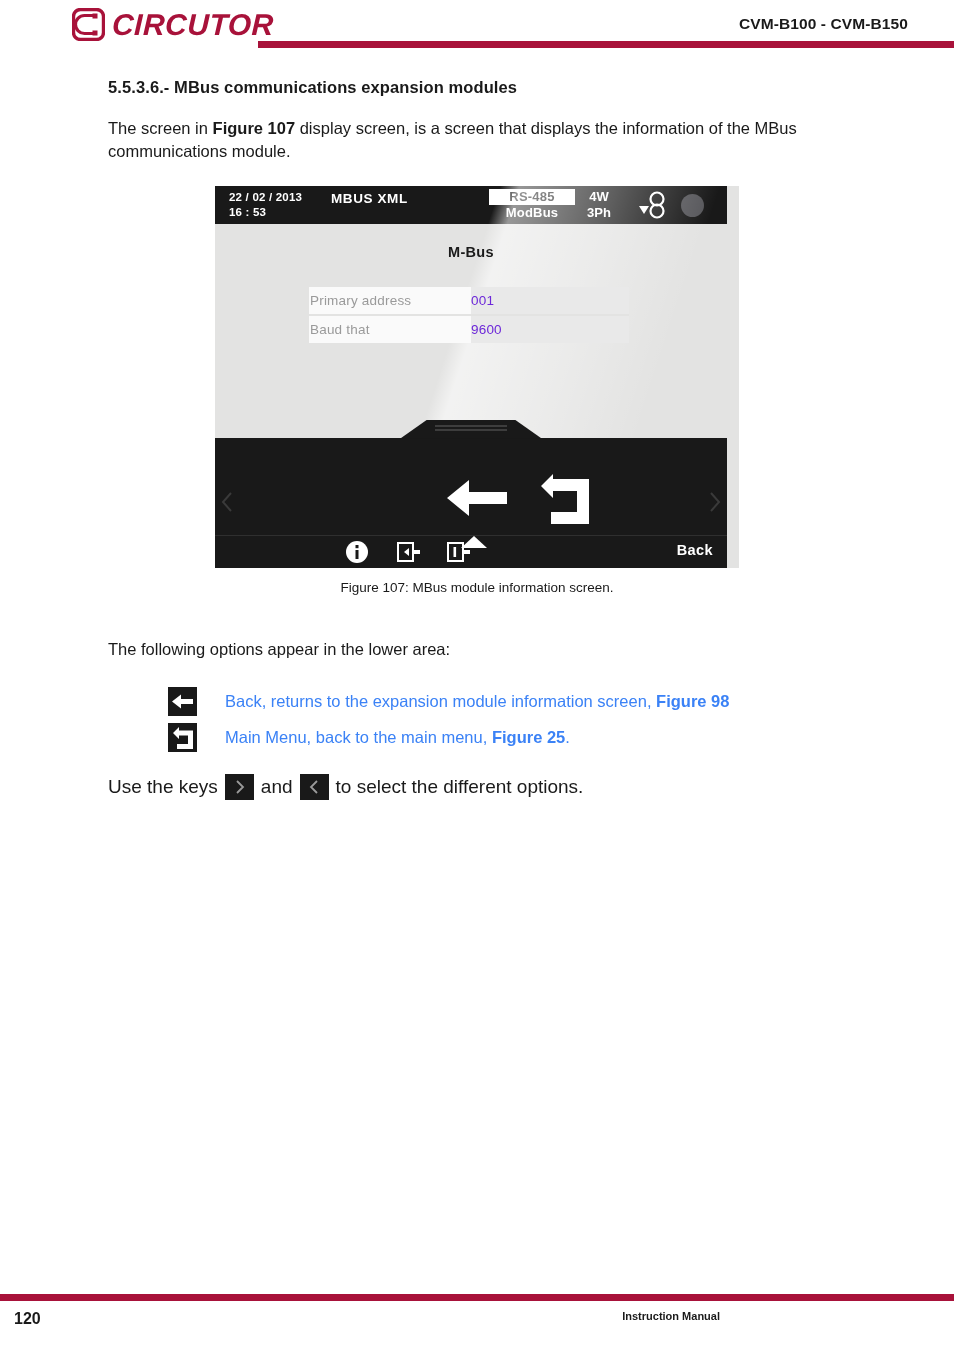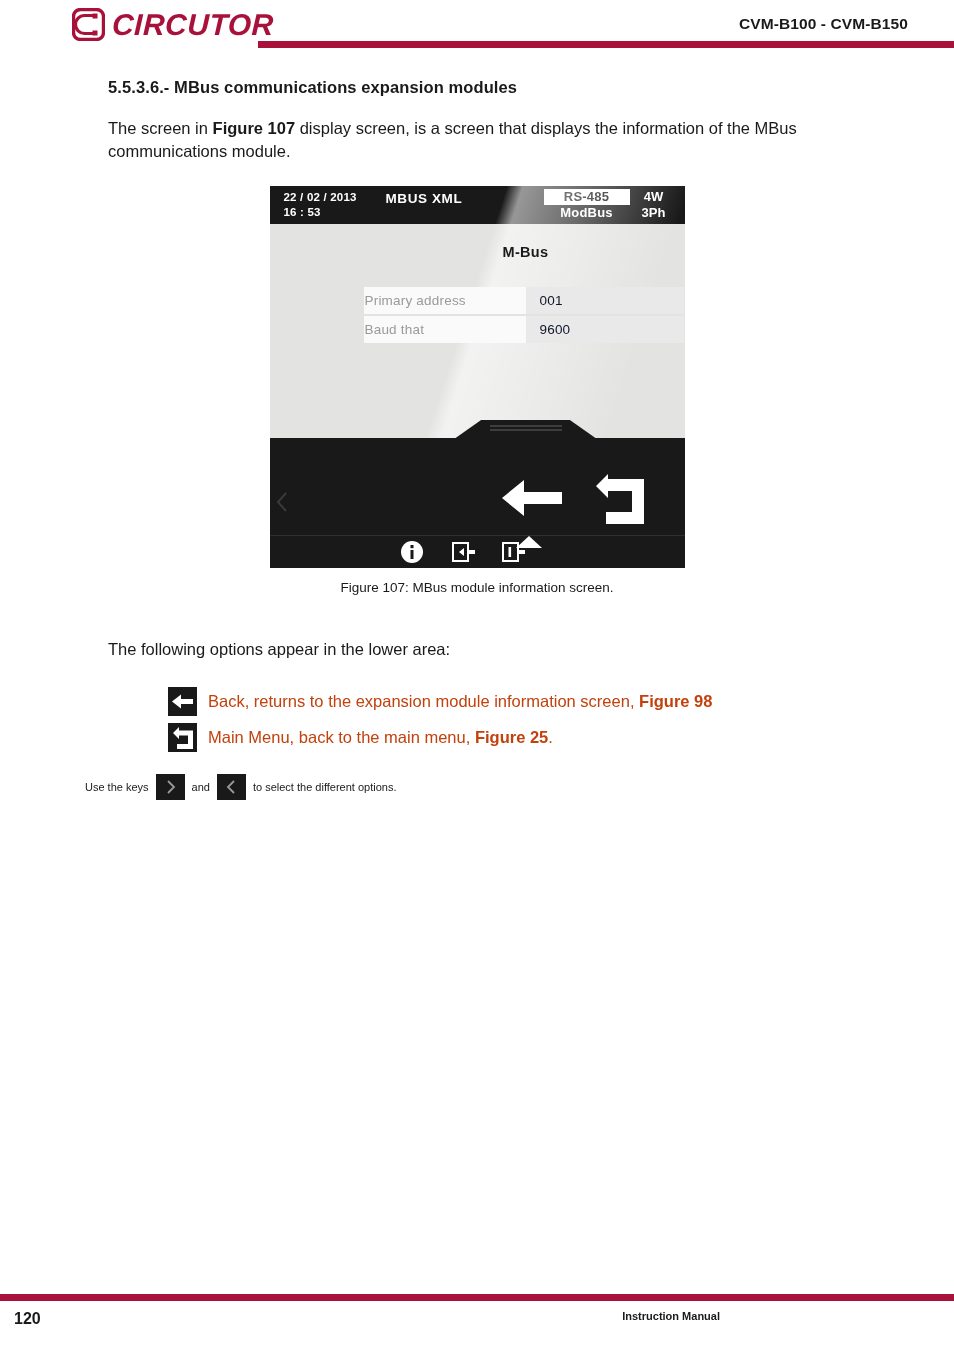--- a/index.html
+++ b/index.html
@@ -82,21 +82,21 @@
   .para b { font-weight: bold; }
 
   
   .figure {
     margin-top: 22px;
     width: 954px;
   }
   .device {
     position: relative;
     margin: 0 auto;
-    width: 415px;
+    width: 524px;
     height: 382px;
     background: #e3e3e2;
     overflow: hidden;
   }
   
   .device-sheen {
     position: absolute;
     left: 0; top: 0; right: 0; bottom: 0;
     background:
       linear-gradient(108deg,
@@ -196,23 +196,23 @@
   .kv-label {
     width: 160px;
     background: #fafafa;
     color: #9a9a9a;
     font-size: 13.5px;
     letter-spacing: 0.2px;
     border-bottom: 2px solid #e3e3e2;
   }
   .kv-value {
     background: #e9e9e9;
-    color: #0f172a;
+    color: #6d28d9;
     font-size: 13.5px;
-    padding-left: 14px;
+    padding-left: 0;
     letter-spacing: 0.2px;
     border-bottom: 2px solid #e3e3e2;
   }
   .kv-table tr:last-child .kv-label,
   .kv-table tr:last-child .kv-value { border-bottom: none; }
 
   
   .navbar {
     position: absolute;
     left: 0; bottom: 0;
@@ -318,29 +318,29 @@
     align-items: center;
     height: 36px;
   }
   .key-badge {
     width: 29px; height: 29px;
     background: #191919;
     flex: none;
     position: relative;
   }
   .option-text {
-    margin-left: 11px;
+    margin-left: 28px;
     font-size: 16.5px;
-    color: #c2410c;
+    color: #3b82f6;
   }
   .option-text b { font-weight: bold; }
 
   .closing {
-    margin: 18px 0 0 85px;
-    font-size: 11px;
+    margin: 18px 0 0 108px;
+    font-size: 19px;
     color: #1a1a1a;
     display: flex;
     align-items: center;
   }
   .closing .key-badge-sm {
     width: 29px; height: 26px;
     background: #191919;
     margin: 0 7px;
     position: relative;
     flex: none;

